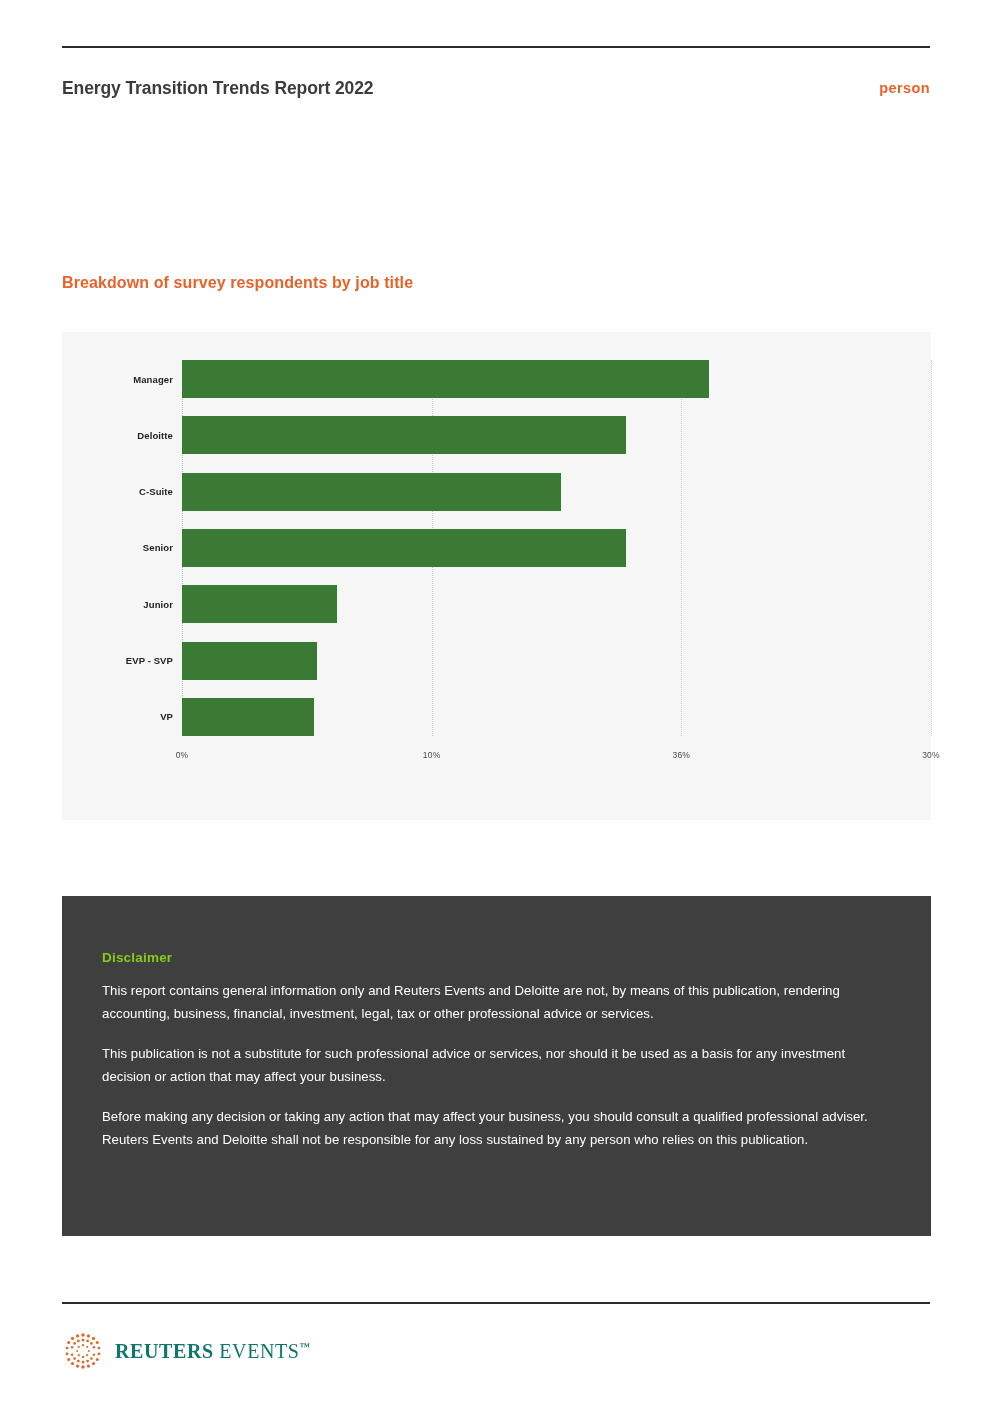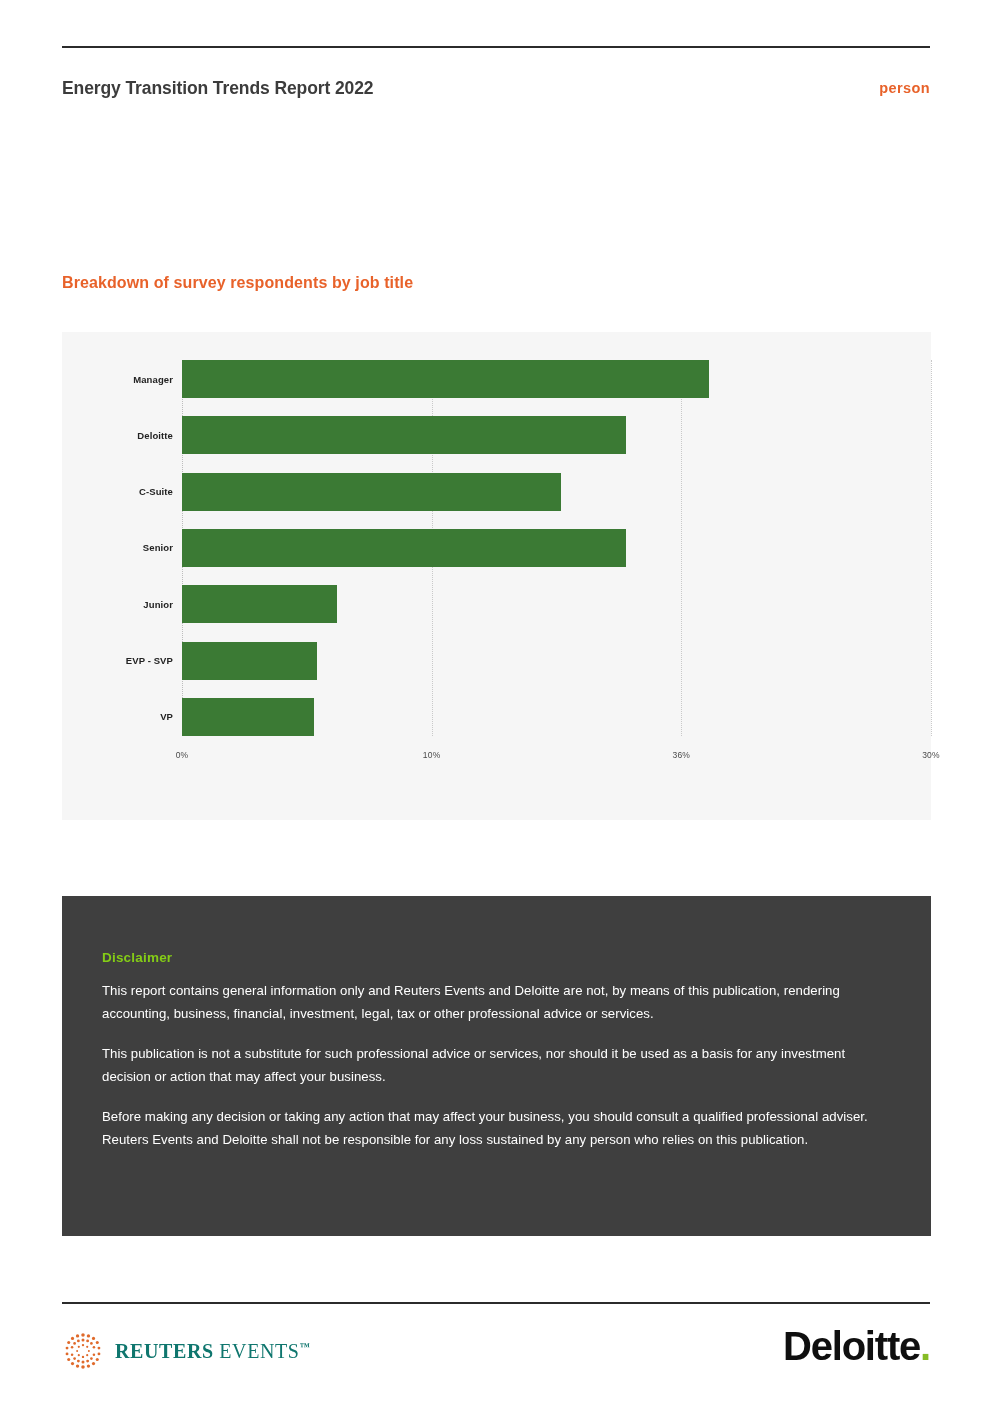--- a/index.html
+++ b/index.html
@@ -339,15 +339,14 @@
           <circle cx="50" cy="64" r="2.8"></circle>
             <circle cx="40" cy="60" r="2.6"></circle>
           <circle cx="36" cy="50" r="2.4"></circle>
             <circle cx="40" cy="40" r="2.6"></circle>
         </g>
       </svg>
     </span>
     <span class="reuters-word"><span class="b">REUTERS</span> <span class="l">EVENTS</span><span class="tm">™</span></span>
   </div>
 
-  <div class="deloitte-logo"><span>Deloitte</span><span class="deloitte-dot">.</span></div>
 
 </div>
 
 </body></html>

